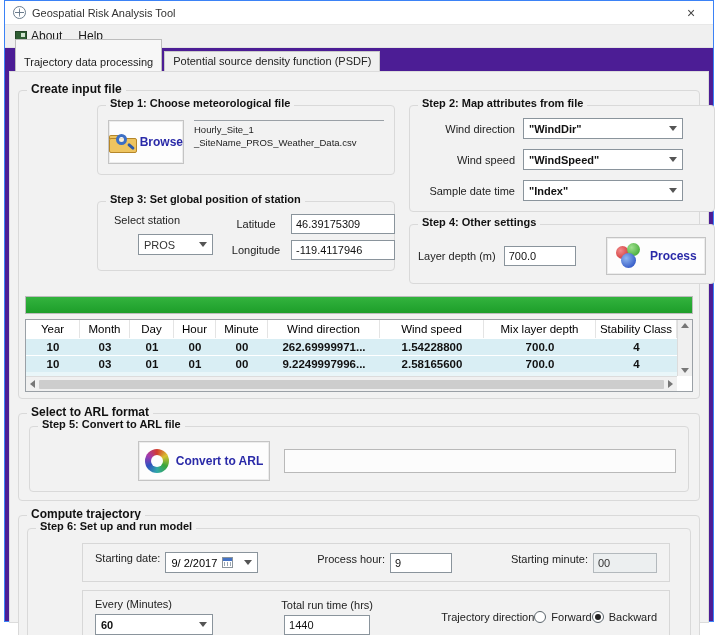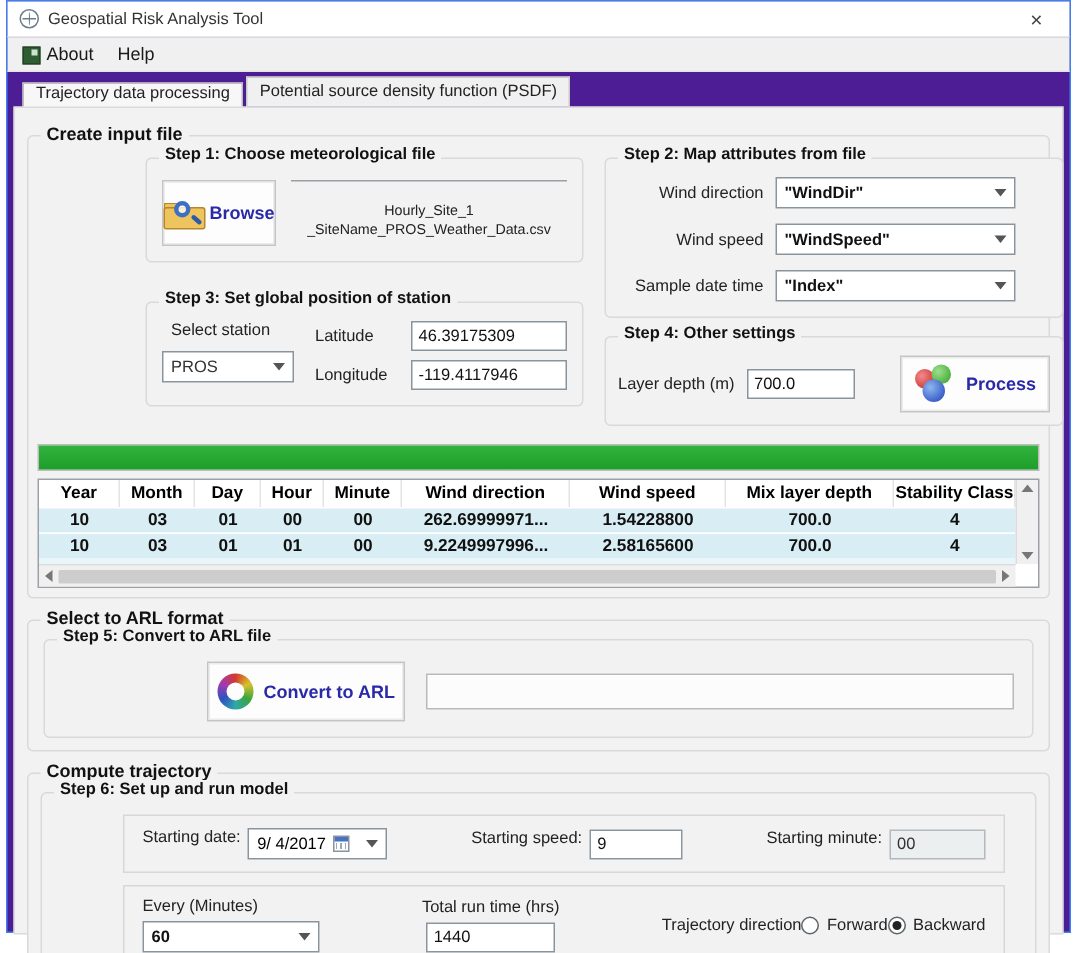--- a/index.html
+++ b/index.html
@@ -25,21 +25,21 @@
     padding:0 6px; gap:4px; border-bottom:1px solid #e3e3e3; }
   .menu-item { display:flex; align-items:flex-end; gap:4px; font-size:12px; color:#1a1a1a;
     padding:2px 8px 2px 4px; }
   .about-ic { width:12px; height:12px; background:#2e5d33; border:1px solid #234426; position:relative; }
   .about-ic:after { content:""; position:absolute; right:1px; top:1px; width:4px; height:4px; background:#cfe3cf; }
 
   
   .tabstrip { display:flex; align-items:flex-end; padding:2px 10px 0 10px; height:23px; }
   .tab { font-size:11px; color:#222; padding:3px 8px 4px 8px; border:1px solid #c9c9c9;
     border-bottom:none; background:#f0f0f0; margin-right:2px; white-space:nowrap; }
-  .tab.active { background:#f7f7f7; padding-top:0; position:relative; top:1px; border-color:#bdbdbd; }
+  .tab.active { background:#f7f7f7; padding-top:16px; position:relative; top:1px; border-color:#bdbdbd; }
   .contentpanel { position:relative; margin:0 4px 4px 4px; height:552px;
     border:1px solid #dcdcdc; background:#f2f2f2; padding:8px 8px 4px 8px; }
 
   
   .group { position:relative; border:1px solid #d9d9d9; border-radius:4px; background:#f2f2f2; }
   .glabel { position:absolute; top:-9px; left:8px; background:#f2f2f2; padding:0 4px;
     font-size:12px; font-weight:bold; color:#111; white-space:nowrap; }
   .glabel.small { font-size:11px; }
 
   .lbl { font-size:11px; color:#222; white-space:nowrap; }
@@ -94,49 +94,49 @@
   .radio-group { display:flex; align-items:center; gap:5px; }
 
   
   .ci { margin-top:10px; padding:14px 6px 6px 6px; }
   .ci-cols { display:flex; gap:14px; padding-left:72px; }
   .ci-left { width:298px; display:flex; flex-direction:column; gap:26px; }
   .ci-right { width:306px; display:flex; flex-direction:column; gap:12px; }
 
   .step1 { padding:14px 10px 10px 10px; display:flex; gap:10px; }
   .browse-big { width:76px; height:44px; }
-  .filelabel { flex:1; border-top:1px solid #9aa0a6; padding-top:14px; font-size:9.5px;
-    color:#222; line-height:1.35;text-align:center; }
+  .filelabel { flex:1; border-top:1px solid #9aa0a6; padding-top:3px; font-size:9.5px;
+    color:#222; line-height:1.35; }
 
   .step2 { padding:12px 8px 10px 0; display:flex; flex-direction:column; gap:10px; }
   .s2row { display:flex; align-items:center; }
   .s2row .lbl { width:105px; text-align:right; margin-right:8px; }
   .s2row .cb { width:160px; }
 
   .step3 { padding:12px 10px 10px 10px; display:flex; gap:14px; }
   .s3a { display:flex; flex-direction:column; gap:8px; }
   .s3a .lbl { padding-left:6px; }
-  .s3a .cb { width:88px; }
+  .s3a .cb { width:75px;margin-left:30px; }
   .s3b { display:flex; flex-direction:column; gap:6px; }
   .s3row { display:flex; align-items:center; }
-  .s3row .lbl { width:58px; text-align:left; margin-right:6px; }
+  .s3row .lbl { width:58px; text-align:center; margin-right:6px; }
   .s3row .tb { width:104px; }
 
   .step4 { padding:12px 8px 8px 8px; display:flex; align-items:center; gap:8px; }
   .step4 .tb { width:72px; }
   .proc-btn { width:118px; height:38px; margin-left:22px; }
 
   .pbar { margin-top:12px; height:18px; border:1px solid #bcbcbc; background:#e6e6e6; }
   .pfill { height:100%; width:100%; background:linear-gradient(#33b33e,#1d9e2a); }
 
   
   .tblwrap { margin-top:5px; border:1px solid #9aa0a6; background:#fff; position:relative; }
   .tbl-main { margin-right:15px; }
   .trow { display:grid; grid-template-columns:54px 50px 44px 42px 52px 112px 104px 112px 1fr; }
-  .th { font-size:11.5px; font-weight:bold; color:#000; text-align:center; padding:3px 1px;
+  .th { font-size:11.5px; font-weight:normal; color:#000; text-align:center; padding:3px 1px;
     border-right:1px solid #e4e4e4; background:#fff; white-space:nowrap; overflow:hidden; }
   .td { font-size:11.5px; font-weight:bold; color:#111; text-align:center; padding:2px 1px;
     white-space:nowrap; overflow:hidden; }
   .drow { background:#d9eef4; border-top:1px solid #fff; }
   .tbl-fill { height:4px; background:#e9f6f9; }
   .vscroll { position:absolute; right:0; top:0; bottom:15px; width:15px; background:#f0f0f0;
     border-left:1px solid #dcdcdc; display:flex; flex-direction:column; justify-content:space-between;
     align-items:center; padding:3px 0; }
   .tri-up { width:0; height:0; border-left:4px solid transparent; border-right:4px solid transparent;
     border-bottom:5px solid #777; }
@@ -355,27 +355,27 @@
 
     <div class="group cp">
       <span class="glabel">Compute trajectory</span>
       <div class="group step6">
         <span class="glabel small">Step 6: Set up and run model</span>
 
         <div class="prow prow1">
           <div class="fld">
             <span class="lbl">Starting date:</span>
             <div class="datebox">
-              <span>9/ 4/2017</span>
+              <span>9/ 2/2017</span>
               <span class="cal-ic"></span>
               <span class="chev"></span>
             </div>
           </div>
           <div class="fld">
-            <span class="lbl">Starting speed:</span>
+            <span class="lbl">Process hour:</span>
             <input class="tb hourtb" value="9" style="">
           </div>
           <div class="fld">
             <span class="lbl">Starting minute:</span>
             <input class="tb dis mintb" value="00" style="">
           </div>
         </div>
 
         <div class="prow prow2">
           <div class="stackfld">

